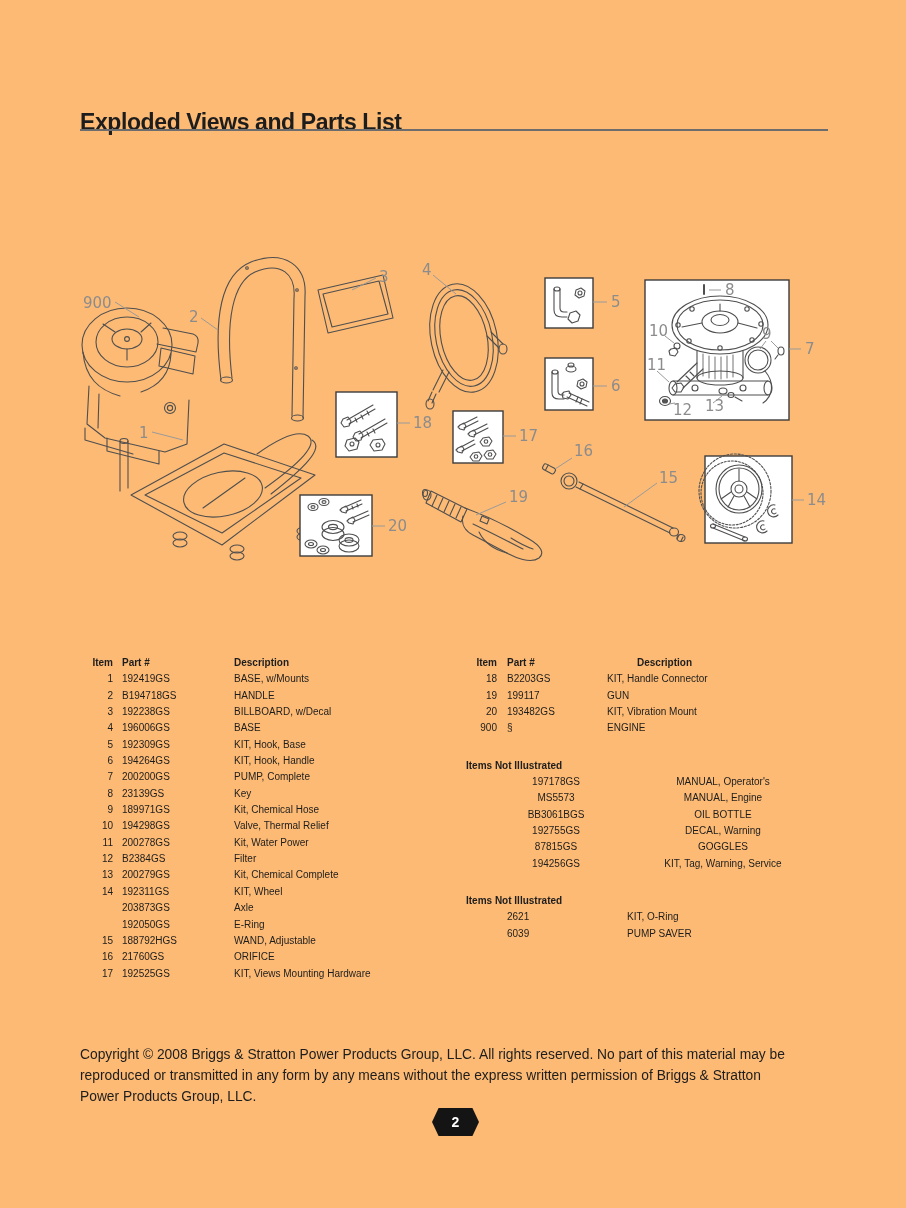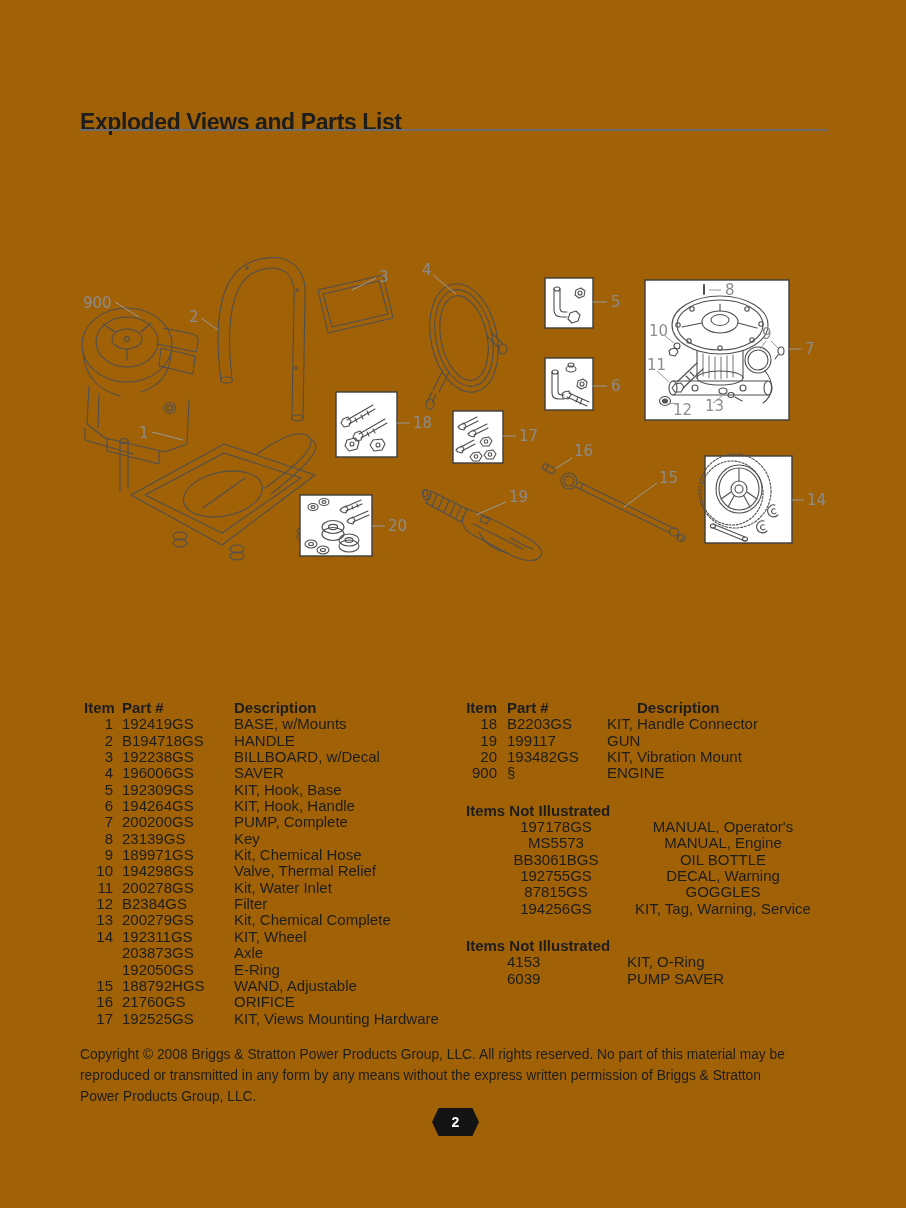--- a/index.html
+++ b/index.html
@@ -1,27 +1,27 @@
 <!DOCTYPE html>
 <html><head>
 <meta charset="utf-8">
 <style>
   html,body{margin:0;padding:0;background:#ffffff;}
-  .sheet{position:relative;width:906px;height:1208px;background:#a16207;overflow:hidden;
+  .sheet{position:relative;width:906px;height:1208px;background:#fdba74;overflow:hidden;
          font-family:"Liberation Sans",sans-serif;color:#1d1d1d;}
   .page-title{position:absolute;left:80px;top:94px;font-size:23px;font-weight:bold;
               letter-spacing:-0.4px;white-space:nowrap;}
   .title-rule{position:absolute;left:80px;top:129px;width:748px;height:2px;background:#6d6d6d;}
   svg.diagram{position:absolute;left:75px;top:248px;}
   svg .art{stroke:#4f4f4f;fill:none;stroke-width:1.1;stroke-linecap:round;stroke-linejoin:round;}
   svg .box{stroke:#3c3c3c;fill:#fff;stroke-width:1.4;}
   svg .leader{stroke:#9a9a9a;stroke-width:1;fill:none;}
   svg .callout{fill:#8c8c8c;font-family:"DejaVu Sans",sans-serif;font-size:15px;}
   svg .thin{stroke-width:0.8;}
-  .tbl{position:absolute;top:700px;font-size:15px;line-height:16.35px;}
+  .tbl{position:absolute;top:655px;font-size:10px;line-height:16.35px;}
   .tbl-left{left:84px;width:375px;}
   .tbl-right{left:466px;width:375px;}
   .tr{display:grid;column-gap:9px;grid-template-columns:29px 103px 1fr;}
   .tbl-right .tr{grid-template-columns:31px 90px 1fr;column-gap:10px;}
   .tr .c-item{text-align:right;}
   .thead{font-weight:bold;}
   .thead .desc-indent{padding-left:30px;}
   .ni-title{font-weight:bold;margin-top:21px;}
   .ni .tr2{display:grid;margin-left:41px;}
   .ni1 .tr2{grid-template-columns:98px 1fr;text-align:center;}
@@ -383,21 +383,21 @@
 
         <div class="tr">
           <span class="c-item">3</span>
           <span>192238GS</span>
           <span>BILLBOARD, w/Decal</span>
         </div>
 
         <div class="tr">
           <span class="c-item">4</span>
           <span>196006GS</span>
-          <span>SAVER</span>
+          <span>BASE</span>
         </div>
 
         <div class="tr">
           <span class="c-item">5</span>
           <span>192309GS</span>
           <span>KIT, Hook, Base</span>
         </div>
 
         <div class="tr">
           <span class="c-item">6</span>
@@ -425,21 +425,21 @@
 
         <div class="tr">
           <span class="c-item">10</span>
           <span>194298GS</span>
           <span>Valve, Thermal Relief</span>
         </div>
 
         <div class="tr">
           <span class="c-item">11</span>
           <span>200278GS</span>
-          <span>Kit, Water Inlet</span>
+          <span>Kit, Water Power</span>
         </div>
 
         <div class="tr">
           <span class="c-item">12</span>
           <span>B2384GS</span>
           <span>Filter</span>
         </div>
 
         <div class="tr">
           <span class="c-item">13</span>
@@ -549,21 +549,21 @@
         <div class="tr2">
           <span>194256GS</span>
           <span>KIT, Tag, Warning, Service</span>
         </div>
       </div>
 
     <div class="ni-title">Items Not Illustrated</div>
     <div class="ni ni2">
 
         <div class="tr2">
-          <span>4153</span>
+          <span>2621</span>
           <span>KIT, O-Ring</span>
         </div>
 
         <div class="tr2">
           <span>6039</span>
           <span>PUMP SAVER</span>
         </div>
       </div>
 
   </div>

